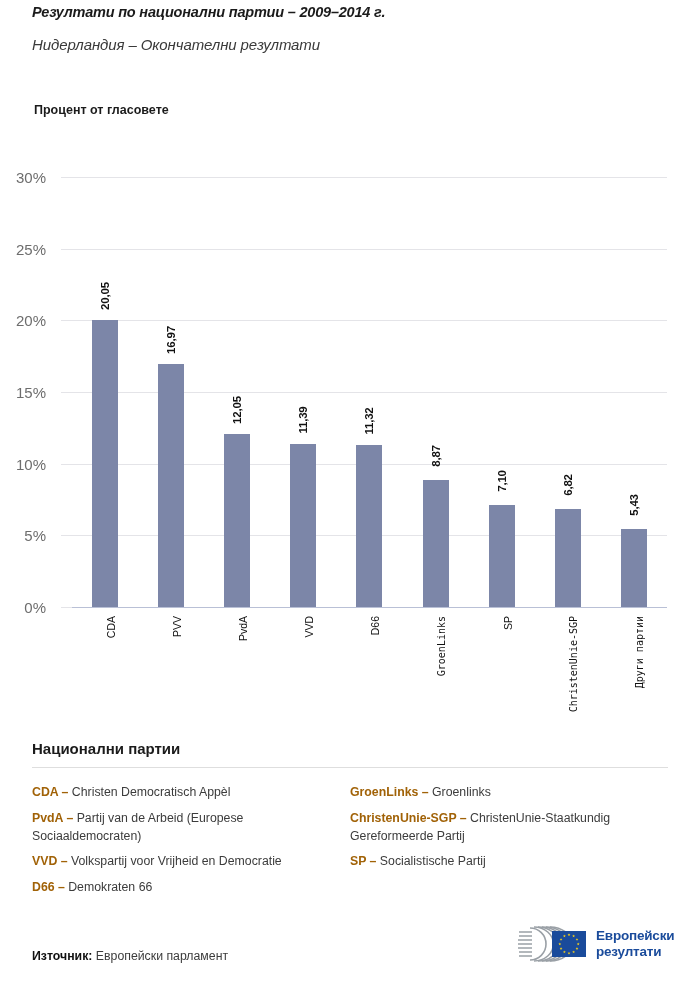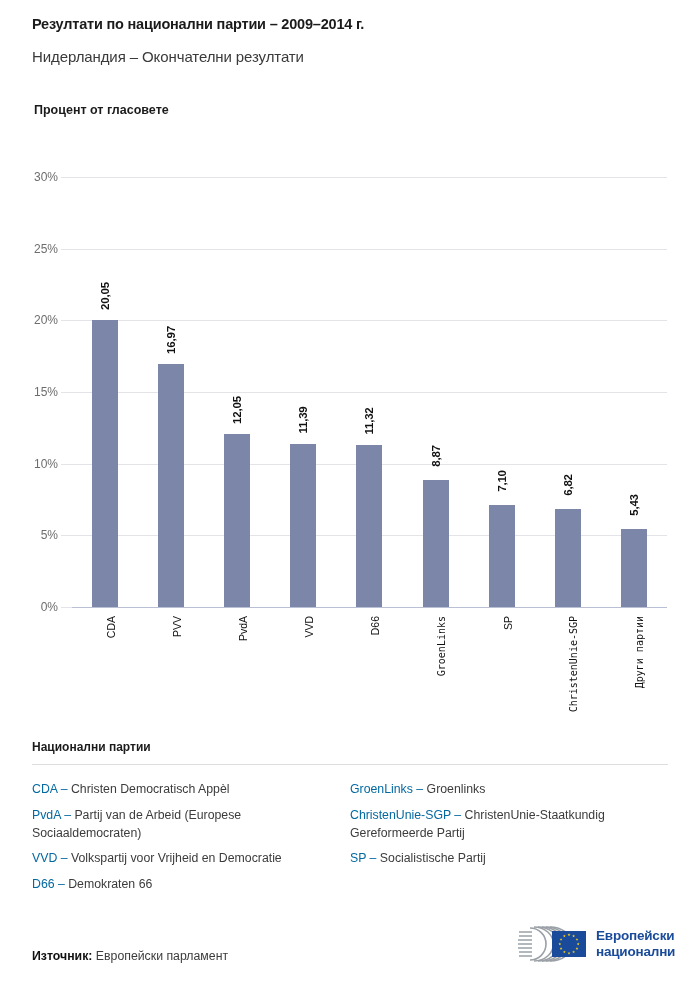--- a/index.html
+++ b/index.html
@@ -9,21 +9,21 @@
   }
   body {
     width: 700px; height: 982px;
     position: relative;
     font-family: "Liberation Sans", sans-serif;
     color: #222222;
     overflow: hidden;
   }
 
   
-  #header { position: absolute; left: 32px; top: 16px; width: 640px; }
+  #header { position: absolute; left: 32px; top: 4px; width: 640px; font-style: italic; }
   #chart-title {
     font-size: 14.5px; font-weight: bold; color: #1b1b1b;
     letter-spacing: -0.2px; white-space: nowrap;
   }
   #chart-subtitle {
     font-size: 15px; font-weight: normal; color: #3a3a3a;
     margin-top: 16px; letter-spacing: -0.1px;
   }
   #axis-caption {
     position: absolute; left: 34px; top: 103px;
@@ -42,23 +42,23 @@
   .gridline {
     position: absolute; left: 0; width: 100%;
     height: 1px; background: #e4e4e8;
   }
   .gridline.zero { background: #b9c0d6; height: 1px; }
   .tick-stub {
     position: absolute; left: -11px; width: 11px;
     height: 1px; background: #e4e4e8;
   }
   .ylabel {
-    position: absolute; right: 100%; margin-right: 14px;
+    position: absolute; right: 100%; margin-right: 26px;
     transform: translateY(-50%);
-    font-size: 12px; color: #6d6d6d; white-space: nowrap;
+    font-size: 15px; color: #6d6d6d; white-space: nowrap;
   }
 
   .bar-layer { position: absolute; inset: 0; }
   .bar-slot {
     position: absolute; bottom: 0; top: 0;
   }
   .bar {
     position: absolute; bottom: 0; left: 50%;
     transform: translateX(-50%);
     width: 26px;
@@ -78,35 +78,35 @@
     transform-origin: top left;
     transform: rotate(-90deg) translateX(-100%);
     font-size: 10.5px; color: #111111;
     white-space: nowrap; font-weight: normal;
   }
   .cat-label.mono { font-family: "DejaVu Sans Mono", monospace; font-size: 10px; }
 
   
   #legend-block { position: absolute; left: 32px; top: 740px; width: 636px; }
   #legend-heading {
-    font-size: 12px; font-weight: bold; color: #1b1b1b;
+    font-size: 15px; font-weight: bold; color: #1b1b1b;
   }
   #legend-divider {
     margin-top: 10px; height: 1px; background: #dedede; width: 100%;
   }
   #legend-cols {
     display: flex; gap: 0px; margin-top: 16px;
   }
   .legend-col { width: 50%; padding-right: 22px; }
   .legend-col.right { padding-right: 0; }
   .legend-entry {
     font-size: 12.3px; line-height: 1.45; color: #3c3c3c;
     margin-bottom: 8px;
   }
-  .legend-abbr { font-weight: normal; color: #0369a1; }
+  .legend-abbr { font-weight: bold; color: #a16207; }
 
   
   #footer-source {
     position: absolute; left: 32px; top: 949px;
     font-size: 12.3px; color: #3c3c3c;
   }
   #footer-source .src-label { font-weight: bold; color: #111111; }
 
   #ep-logo {
     position: absolute; left: 516px; top: 921px;
@@ -258,15 +258,15 @@
           <polygon points="48.40,27.47 48.77,28.46 49.83,28.50 49.00,29.16 49.28,30.18 48.40,29.60 47.52,30.18 47.80,29.16 46.97,28.50 48.03,28.46" fill="#f7d117"></polygon>
           <polygon points="45.03,24.10 45.40,25.09 46.46,25.14 45.63,25.79 45.91,26.81 45.03,26.23 44.15,26.81 44.43,25.79 43.61,25.14 44.66,25.09" fill="#f7d117"></polygon>
           <polygon points="43.80,19.50 44.17,20.49 45.23,20.54 44.40,21.19 44.68,22.21 43.80,21.63 42.92,22.21 43.20,21.19 42.37,20.54 43.43,20.49" fill="#f7d117"></polygon>
           <polygon points="45.03,14.90 45.40,15.89 46.46,15.94 45.63,16.59 45.91,17.61 45.03,17.03 44.15,17.61 44.43,16.59 43.61,15.94 44.66,15.89" fill="#f7d117"></polygon>
           <polygon points="48.40,11.53 48.77,12.52 49.83,12.57 49.00,13.23 49.28,14.25 48.40,13.66 47.52,14.25 47.80,13.23 46.97,12.57 48.03,12.52" fill="#f7d117"></polygon>
         </g>
     </svg>
   </div>
   <div id="ep-logo-text">
     <div>Европейски</div>
-    <div>национални</div>
+    <div>резултати</div>
   </div>
 </div>
 
 </body></html>

